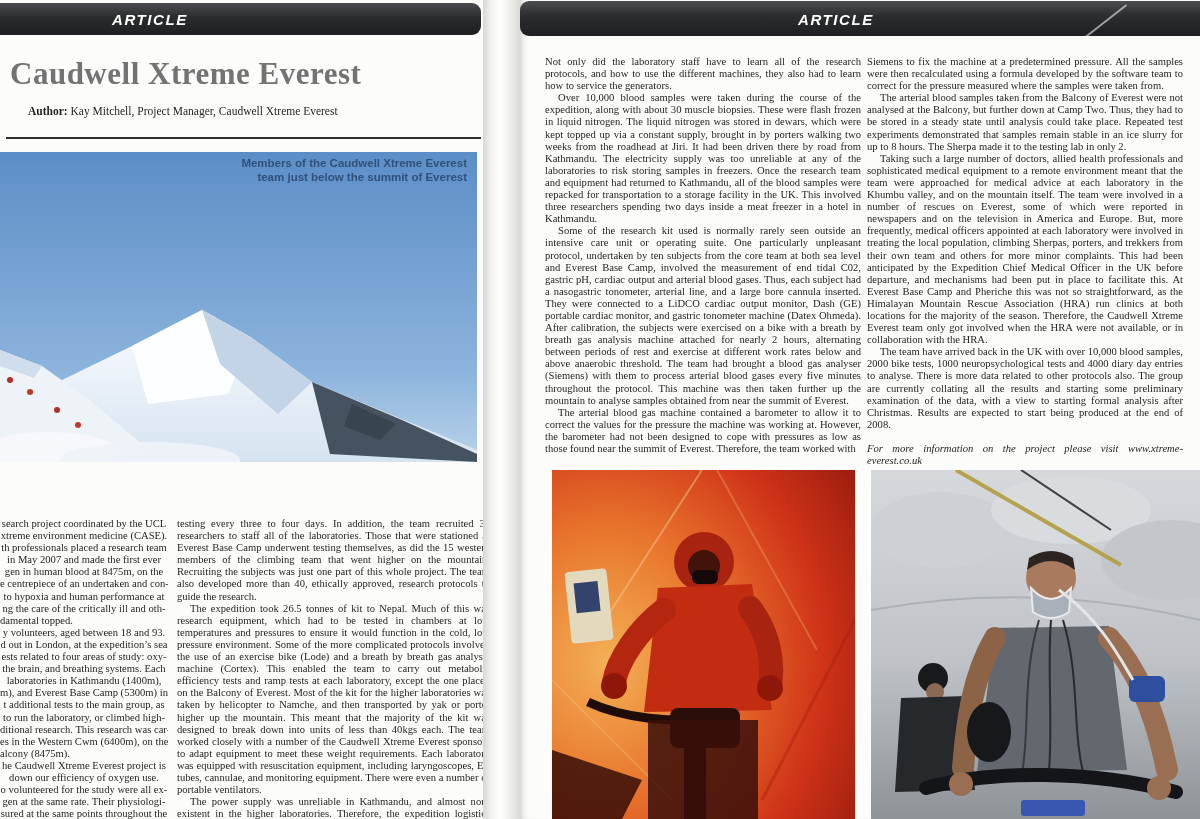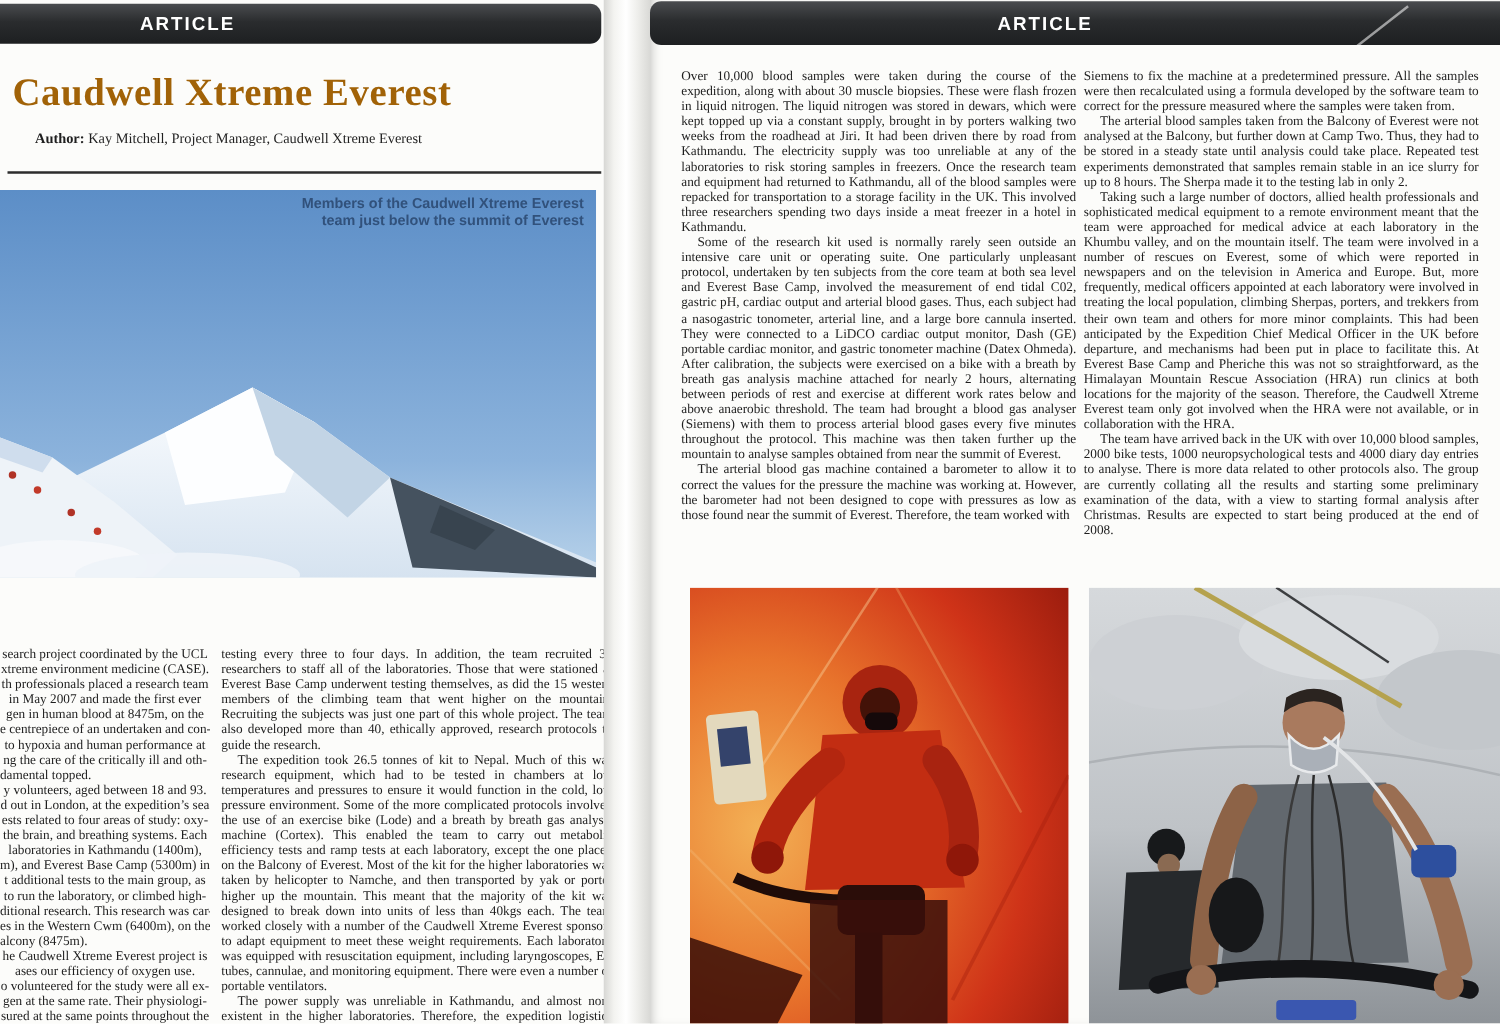--- a/index.html
+++ b/index.html
@@ -17,32 +17,32 @@
   }
   
   .bar {
     position:absolute; background:linear-gradient(#4a4c4f 0%, #2a2c2e 45%, #1d1f21 100%);
     display:flex; align-items:center;
   }
   .bar-left  { left:0; top:3px; width:481px; height:32px; border-radius:0 9px 9px 0; }
   .bar-right { left:0; top:1px; width:680px; height:35px; border-radius:9px 0 0 9px; }
   .bar-label {
     color:#ffffff; font-family:"Liberation Sans", sans-serif; font-weight:bold;
-    font-size:15px; letter-spacing:1.6px; position:absolute; white-space:nowrap;
+    font-size:15px; letter-spacing:1.6px; position:absolute; white-space:nowrap;font-style:italic;
   }
   .bar-left .bar-label  { left:112px; top:8px; }
   .bar-right .bar-label { left:278px; top:10px; }
   .bar-scratch {
     position:absolute; left:585px; top:-6px; width:2px; height:52px;
     background:rgba(255,255,255,.55); transform:rotate(52deg);
   }
   
   .title {
     position:absolute; left:10px; top:56px; font-size:31px; font-weight:bold;
-    color:#a16207; letter-spacing:.5px; white-space:nowrap;text-align:right;
+    color:#737373; letter-spacing:.5px; white-space:nowrap;text-align:right;
   }
   .byline { position:absolute; left:28px; top:105px; font-size:11.5px; white-space:nowrap; }
   .byline b { font-weight:bold; }
   .head-rule { position:absolute; left:6px; top:137px; width:475px; height:2px; background:#2d2d2d; }
   
   .photo { position:absolute; overflow:hidden; }
   .photo-everest { left:0; top:152px; width:477px; height:384px; }
   .photo-caption {
     position:absolute; top:5px; right:10px; text-align:right;
     font-family:"Liberation Sans", sans-serif; font-weight:bold;
@@ -135,21 +135,21 @@
         <div class="frag">ests related to four areas of study: oxy-</div>
         <div class="frag">the brain, and breathing systems. Each</div>
         <div class="frag">laboratories in Kathmandu (1400m),</div>
         <div class="frag">m), and Everest Base Camp (5300m) in</div>
         <div class="frag">t additional tests to the main group, as</div>
         <div class="frag">to run the laboratory, or climbed high-</div>
         <div class="frag">ditional research. This research was car-</div>
         <div class="frag">es in the Western Cwm (6400m), on the</div>
         <div class="frag pend">alcony (8475m).</div>
         <div class="frag">he Caudwell Xtreme Everest project is</div>
-        <div class="frag">ases our efficiency of oxygen use.</div>
+        <div class="frag">down our efficiency of oxygen use.</div>
         <div class="frag">o volunteered for the study were all ex-</div>
         <div class="frag">gen at the same rate. Their physiologi-</div>
         <div class="frag">sured at the same points throughout the</div>
       </div>
 
     <div class="textcol col-mid">
         <div class="para">testing every three to four days. In addition, the team recruited 31 researchers to staff all of the laboratories. Those that were stationed at Everest Base Camp underwent testing themselves, as did the 15 western members of the climbing team that went higher on the mountain. Recruiting the subjects was just one part of this whole project. The team also developed more than 40, ethically approved, research protocols to guide the research.</div>
         <div class="para">The expedition took 26.5 tonnes of kit to Nepal. Much of this was research equipment, which had to be tested in chambers at low temperatures and pressures to ensure it would function in the cold, low pressure environment. Some of the more complicated protocols involved the use of an exercise bike (Lode) and a breath by breath gas analysis machine (Cortex). This enabled the team to carry out metabolic efficiency tests and ramp tests at each laboratory, except the one placed on the Balcony of Everest. Most of the kit for the higher laboratories was taken by helicopter to Namche, and then transported by yak or porter higher up the mountain. This meant that the majority of the kit was designed to break down into units of less than 40kgs each. The team worked closely with a number of the Caudwell Xtreme Everest sponsors to adapt equipment to meet these weight requirements. Each laboratory was equipped with resuscitation equipment, including laryngoscopes, ET tubes, cannulae, and monitoring equipment. There were even a number of portable ventilators.</div>
         <div class="para">The power supply was unreliable in Kathmandu, and almost non-existent in the higher laboratories. Therefore, the expedition logistics team built a power system at each laboratory that incorporated petrol genera-</div>
       </div>
@@ -158,32 +158,34 @@
   <div class="gutter"></div>
 
   <div class="page page-right">
 
     <div class="bar bar-right">
       <span class="bar-label">ARTICLE</span>
       <div class="bar-scratch"></div>
     </div>
 
     <div class="textcol rcol1">
+        <div class="para">Not only did the laboratory staff have to learn all of the research protocols, and how to use the different machines, they also had to learn how to service the generators.</div>
         <div class="para">Over 10,000 blood samples were taken during the course of the expedition, along with about 30 muscle biopsies. These were flash frozen in liquid nitrogen. The liquid nitrogen was stored in dewars, which were kept topped up via a constant supply, brought in by porters walking two weeks from the roadhead at Jiri. It had been driven there by road from Kathmandu. The electricity supply was too unreliable at any of the laboratories to risk storing samples in freezers. Once the research team and equipment had returned to Kathmandu, all of the blood samples were repacked for transportation to a storage facility in the UK. This involved three researchers spending two days inside a meat freezer in a hotel in Kathmandu.</div>
         <div class="para">Some of the research kit used is normally rarely seen outside an intensive care unit or operating suite. One particularly unpleasant protocol, undertaken by ten subjects from the core team at both sea level and Everest Base Camp, involved the measurement of end tidal C02, gastric pH, cardiac output and arterial blood gases. Thus, each subject had a nasogastric tonometer, arterial line, and a large bore cannula inserted. They were connected to a LiDCO cardiac output monitor, Dash (GE) portable cardiac monitor, and gastric tonometer machine (Datex Ohmeda). After calibration, the subjects were exercised on a bike with a breath by breath gas analysis machine attached for nearly 2 hours, alternating between periods of rest and exercise at different work rates below and above anaerobic threshold. The team had brought a blood gas analyser (Siemens) with them to process arterial blood gases every five minutes throughout the protocol. This machine was then taken further up the mountain to analyse samples obtained from near the summit of Everest.</div>
         <div class="para">The arterial blood gas machine contained a barometer to allow it to correct the values for the pressure the machine was working at. However, the barometer had not been designed to cope with pressures as low as those found near the summit of Everest. Therefore, the team worked with</div>
       </div>
 
     <div class="textcol rcol2">
       <div>
           <div class="para">Siemens to fix the machine at a predetermined pressure. All the samples were then recalculated using a formula developed by the software team to correct for the pressure measured where the samples were taken from.</div>
           <div class="para">The arterial blood samples taken from the Balcony of Everest were not analysed at the Balcony, but further down at Camp Two. Thus, they had to be stored in a steady state until analysis could take place. Repeated test experiments demonstrated that samples remain stable in an ice slurry for up to 8 hours. The Sherpa made it to the testing lab in only 2.</div>
           <div class="para">Taking such a large number of doctors, allied health professionals and sophisticated medical equipment to a remote environment meant that the team were approached for medical advice at each laboratory in the Khumbu valley, and on the mountain itself. The team were involved in a number of rescues on Everest, some of which were reported in newspapers and on the television in America and Europe. But, more frequently, medical officers appointed at each laboratory were involved in treating the local population, climbing Sherpas, porters, and trekkers from their own team and others for more minor complaints. This had been anticipated by the Expedition Chief Medical Officer in the UK before departure, and mechanisms had been put in place to facilitate this. At Everest Base Camp and Pheriche this was not so straightforward, as the Himalayan Mountain Rescue Association (HRA) run clinics at both locations for the majority of the season. Therefore, the Caudwell Xtreme Everest team only got involved when the HRA were not available, or in collaboration with the HRA.</div>
           <div class="para">The team have arrived back in the UK with over 10,000 blood samples, 2000 bike tests, 1000 neuropsychological tests and 4000 diary day entries to analyse. There is more data related to other protocols also. The group are currently collating all the results and starting some preliminary examination of the data, with a view to starting formal analysis after Christmas. Results are expected to start being produced at the end of 2008.</div>
         </div>
+      <div class="footer-note">For more information on the project please visit www.xtreme-everest.co.uk</div>
     </div>
 
     <div class="photo photo-redtent">
       <svg width="303" height="349" viewBox="0 0 303 349">
         <defs>
           <radialGradient id="redbg" cx="0.18" cy="0.55" r="1.1">
             <stop offset="0" stop-color="#f3b055"></stop>
             <stop offset="0.35" stop-color="#e8742c"></stop>
             <stop offset="0.65" stop-color="#cf3318"></stop>
             <stop offset="1" stop-color="#86130a"></stop>

